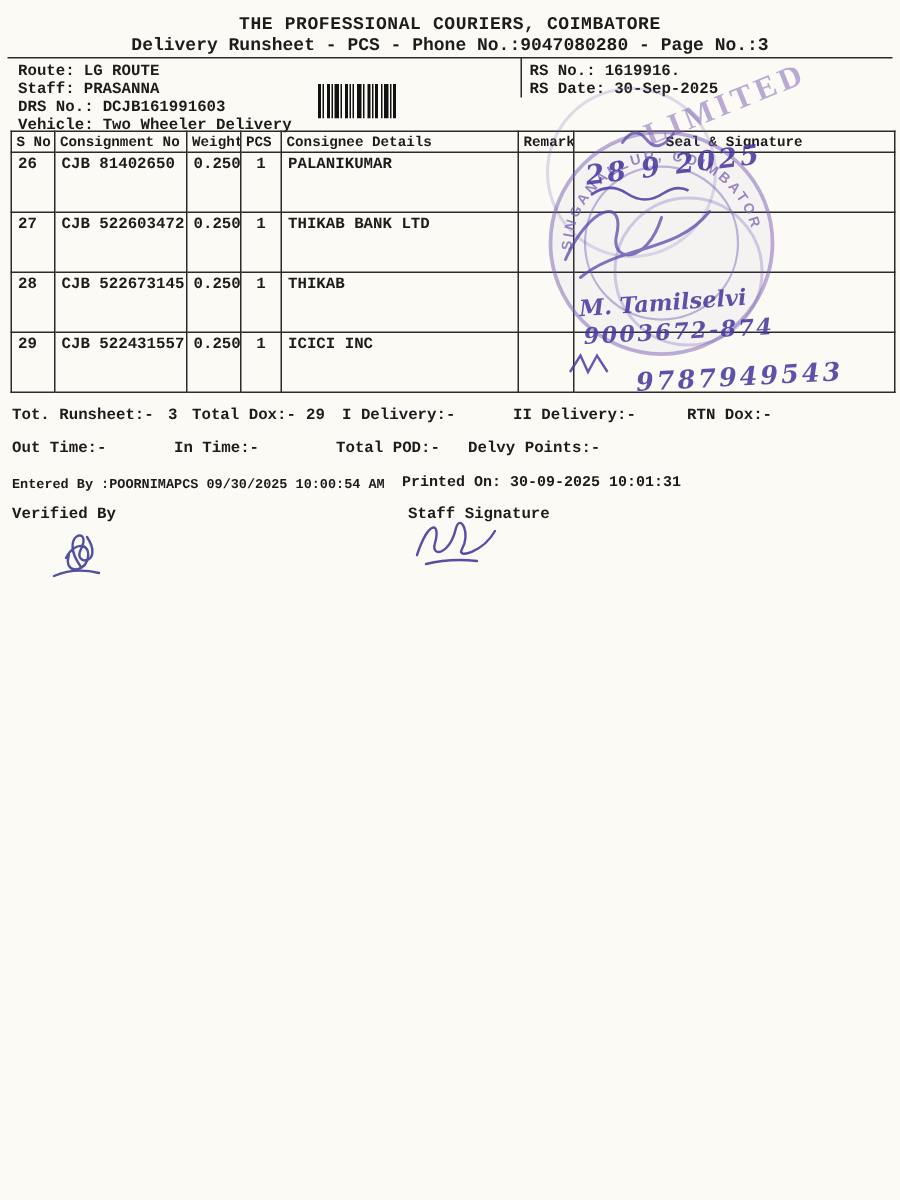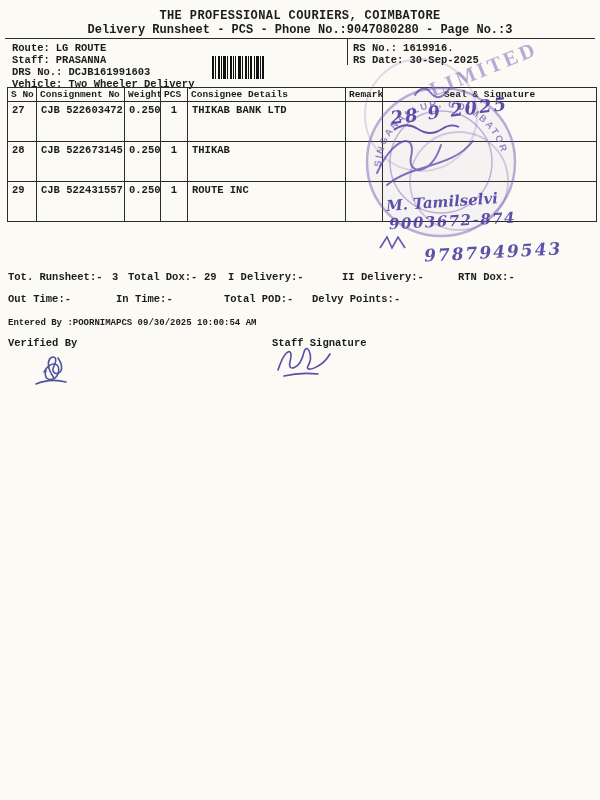--- a/index.html
+++ b/index.html
@@ -132,20 +132,29 @@
         <th>Consignment No</th>
         <th>Weight</th>
         <th>PCS</th>
         <th>Consignee Details</th>
         <th>Remarks</th>
         <th class="center">Seal &amp; Signature</th>
       </tr>
     </thead>
     <tbody>
       <tr>
+        <td>26</td>
+        <td>CJB 81402650</td>
+        <td>0.250</td>
+        <td class="pcs">1</td>
+        <td>PALANIKUMAR</td>
+        <td></td>
+        <td></td>
+      </tr>
+      <tr>
         <td>27</td>
         <td>CJB 522603472</td>
         <td>0.250</td>
         <td class="pcs">1</td>
         <td>THIKAB BANK LTD</td>
         <td></td>
         <td></td>
       </tr>
       <tr>
         <td>28</td>
@@ -154,41 +163,42 @@
         <td class="pcs">1</td>
         <td>THIKAB</td>
         <td></td>
         <td></td>
       </tr>
       <tr>
         <td>29</td>
         <td>CJB 522431557</td>
         <td>0.250</td>
         <td class="pcs">1</td>
-        <td>ROUTE INC</td>
+        <td>ICICI INC</td>
         <td></td>
         <td></td>
       </tr>
     </tbody>
   </table>
 
   <span class="sum" style="left:8px;top:271px">Tot. Runsheet:-</span>
   <span class="sum" style="left:112px;top:271px">3</span>
   <span class="sum" style="left:128px;top:271px">Total Dox:-</span>
   <span class="sum" style="left:204px;top:271px">29</span>
   <span class="sum" style="left:228px;top:271px">I Delivery:-</span>
   <span class="sum" style="left:342px;top:271px">II Delivery:-</span>
   <span class="sum" style="left:458px;top:271px">RTN Dox:-</span>
 
   <span class="sum" style="left:8px;top:293px">Out Time:-</span>
   <span class="sum" style="left:116px;top:293px">In Time:-</span>
   <span class="sum" style="left:224px;top:293px">Total POD:-</span>
   <span class="sum" style="left:312px;top:293px">Delvy Points:-</span>
 
   <span class="sum sm" style="left:8px;top:318px">Entered By :POORNIMAPCS 09/30/2025 10:00:54 AM</span>
+  <span class="sum smp" style="left:268px;top:317px">Printed On: 30-09-2025 10:01:31</span>
 
   <span class="sum" style="left:8px;top:337px">Verified By</span>
   <span class="sum" style="left:272px;top:337px">Staff Signature</span>
 
   <svg class="ink" style="left:355px;top:45px;width:245px;height:235px" viewBox="0 0 245 235">
     <circle cx="86" cy="117" r="74" fill="#8a6fc0" opacity="0.05"></circle>
     <g stroke="#7b5fb5" fill="none">
       <circle cx="86" cy="117" r="74" stroke-width="2.5" opacity="0.5"></circle>
       <circle cx="86" cy="117" r="51" stroke-width="1.5" opacity="0.45"></circle>
       <circle cx="104" cy="136" r="49" stroke-width="2" opacity="0.3"></circle>

